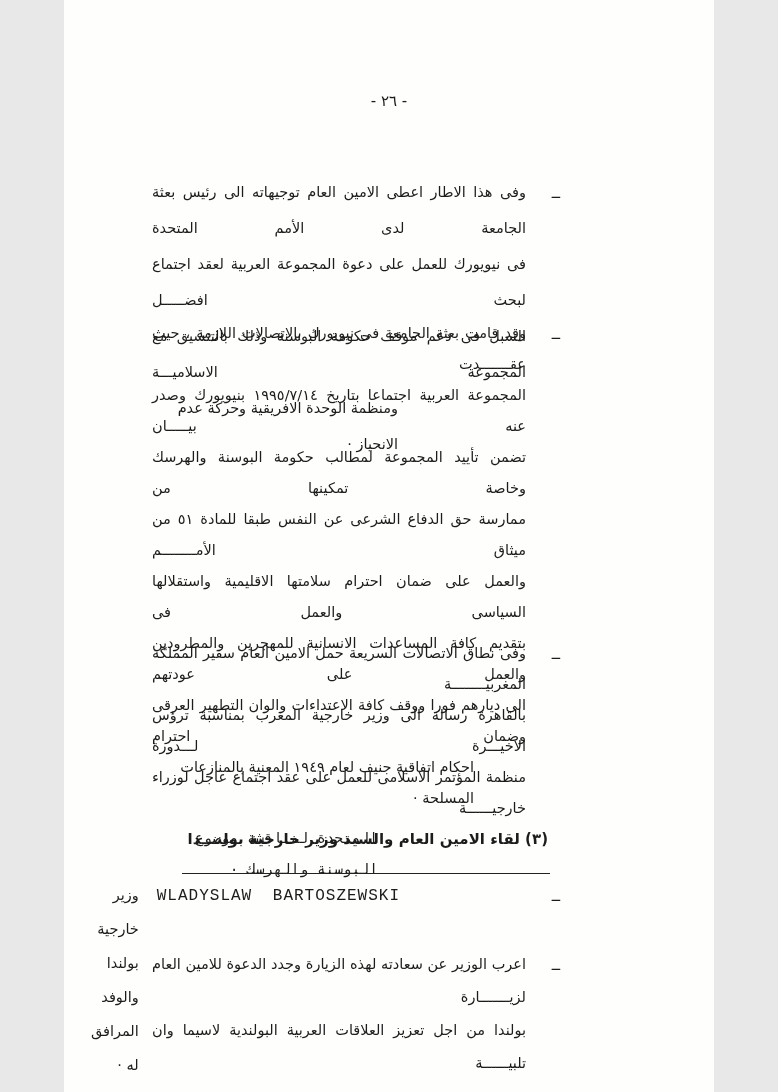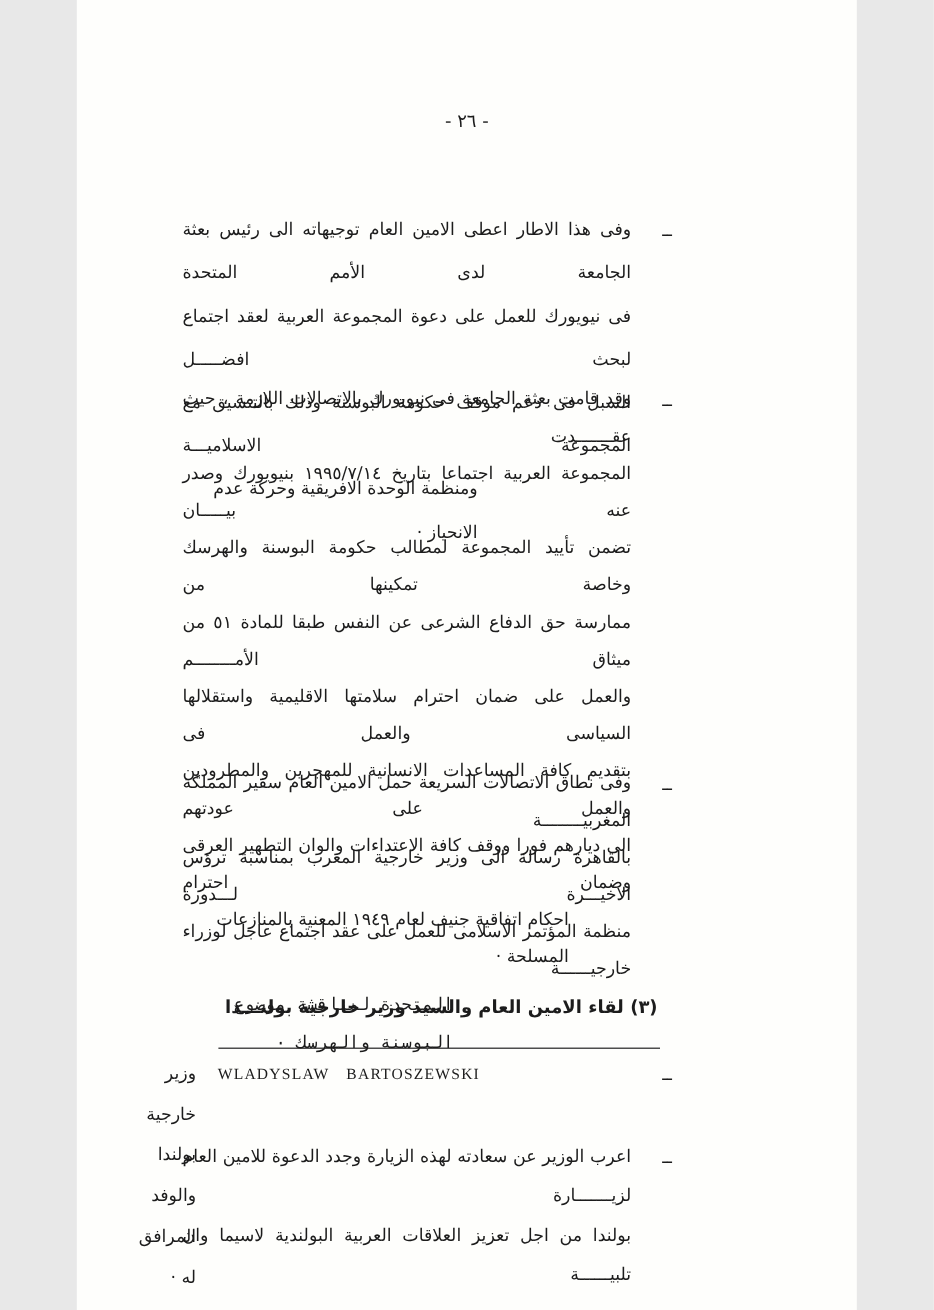--- a/index.html
+++ b/index.html
@@ -46,22 +46,22 @@
     display:inline-block;
     padding:0 2px 25px 6px;
     border-bottom:1.6px solid #222;
   }
   .mixed{
     display:flex;gap:18px;align-items:baseline;
     padding-right:126px;
   }
   .latin{
     direction:ltr;unicode-bidi:isolate;
-    font-family:Liberation Serif, serif;
-    font-size:13px;letter-spacing:1px;word-spacing:10px;
+    font-family:Liberation Mono, monospace;
+    font-size:16px;letter-spacing:1px;word-spacing:10px;
     white-space:nowrap;
   }
 </style>
 </head>
 <body>
 
 <div class="page">
 
   <div class="pagenum">- ٢٦ -</div>
 

